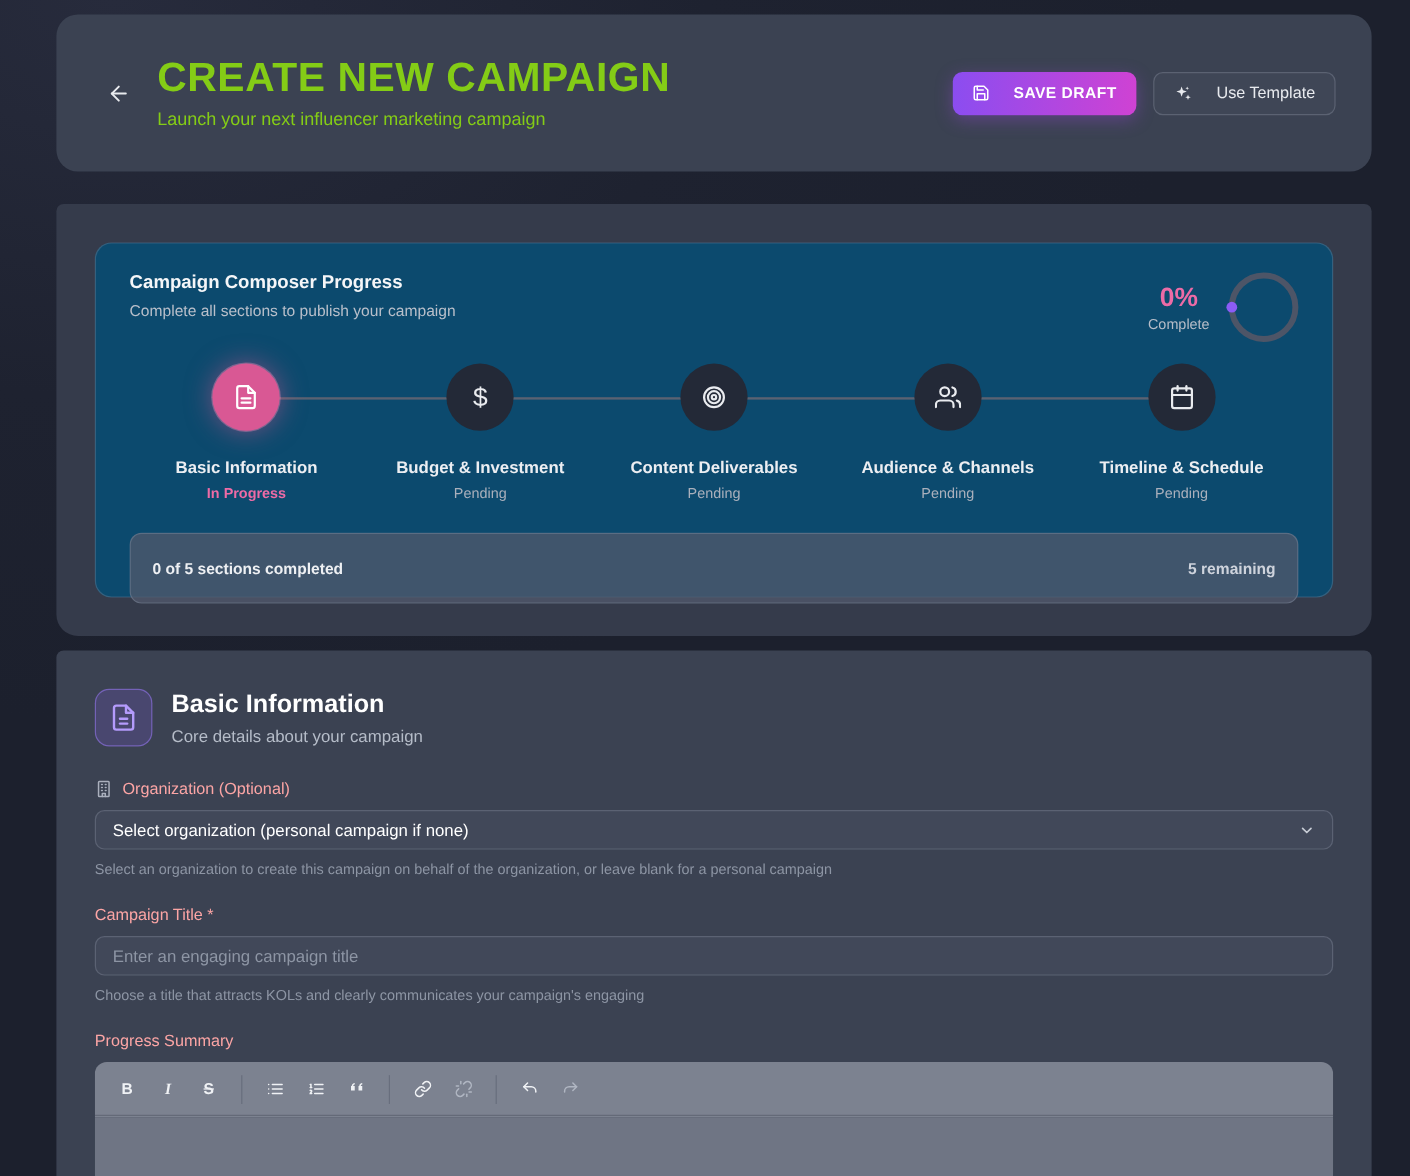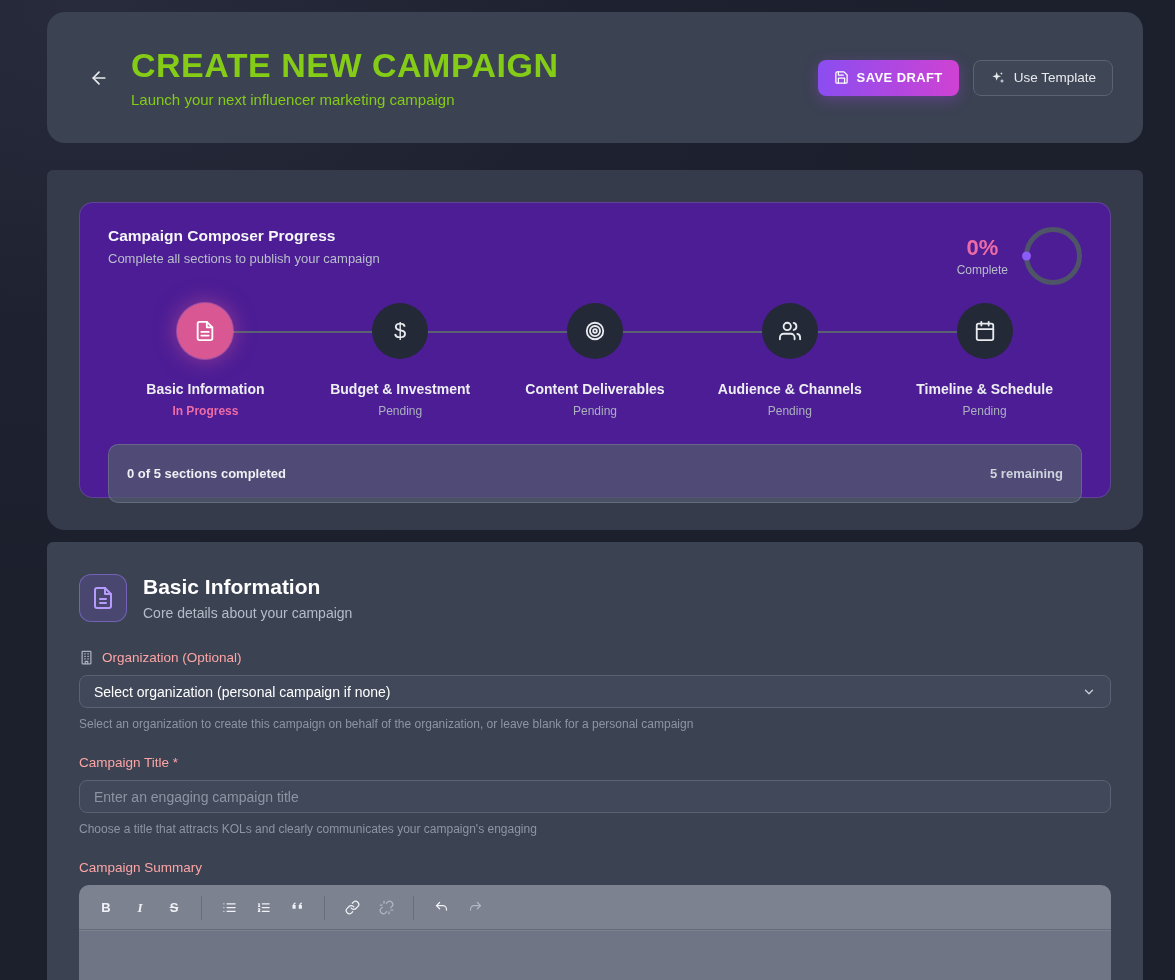--- a/index.html
+++ b/index.html
@@ -18,39 +18,39 @@
   }
   .back-btn {
     width:36px; height:36px; border:none; background:transparent; color:#e8eaee;
     display:flex; align-items:center; justify-content:center; cursor:pointer; border-radius:8px;
     flex:0 0 auto;
   }
   .title-block { margin-left:14px; }
   .page-title { font-size:34px; font-weight:900; letter-spacing:.5px; color:#84cc16; line-height:1.1; }
   .page-subtitle { font-size:15px; color:#84cc16; margin-top:6px; font-weight:400; }
   .header-actions { margin-left:auto; display:flex; gap:14px; align-items:center; }
-  .btn { display:inline-flex; align-items:center; gap:8px; height:36px; padding:0 16px;
+  .btn { display:inline-flex; align-items:center; gap:20px; height:36px; padding:0 16px;
          border-radius:8px; font-size:13px; cursor:pointer; border:none; font-family:inherit;justify-content:center; }
   .btn-save {
     background:linear-gradient(90deg,#8b4df0 0%,#cf42d3 100%);
     color:#fff; font-weight:700; letter-spacing:.4px;
     box-shadow:0 4px 14px rgba(160,70,230,.35);
   }
   .btn-template {
     background:#3f4656; border:1px solid #5b6272; color:#e8eaee; font-size:13.5px; font-weight:400;
   }
   .btn svg { flex:0 0 auto; }
 
   
   .progress-panel {
     margin-top:27px; background:#353b4b; border-radius:6px 6px 18px 18px;
     padding:32px; height:360px;
   }
   .progress-card {
-    background:#4c1d95; border:1px solid rgba(130,140,160,.35); border-radius:14px;
+    background:#0c4a6e; border:1px solid rgba(130,140,160,.35); border-radius:14px;
     height:100%; padding:24px 28px 0 28px;
   }
   .progress-head { display:flex; align-items:flex-start; }
   .progress-title { font-size:15.5px; font-weight:700; color:#f5f6f8; }
   .progress-subtitle { font-size:13px; color:#b9bfca; margin-top:6px; }
   .progress-right { margin-left:auto; display:flex; align-items:center; gap:16px; }
   .percent-block { text-align:center; }
   .percent-value { font-size:22px; font-weight:800; }
   .percent-caption { font-size:12px; color:#b7bdc8; margin-top:2px; }
   .ring { position:relative; width:58px; height:58px; border-radius:50%;
@@ -318,21 +318,21 @@
     <div class="field-group" style="margin-top:24px;">
       <div class="field-label">
         <span>Campaign Title *</span>
       </div>
       <input class="text-input" type="text" placeholder="Enter an engaging campaign title" style="">
       <div class="helper-text">Choose a title that attracts KOLs and clearly communicates your campaign's engaging</div>
     </div>
 
     <div class="field-group" style="margin-top:24px;">
       <div class="field-label">
-        <span>Campaign Summary</span>
+        <span>Progress Summary</span>
       </div>
       <div class="editor">
         <div class="editor-toolbar">
           <button class="tb-btn tb-bold">B</button>
           <button class="tb-btn tb-italic">I</button>
           <button class="tb-btn tb-strike">S</button>
           <div class="tb-sep"></div>
           <button class="tb-btn">
             <svg width="15" height="15" viewBox="0 0 24 24" fill="none" stroke="currentColor" stroke-width="2" stroke-linecap="round">
                 <line x1="8" y1="6" x2="21" y2="6"></line>

